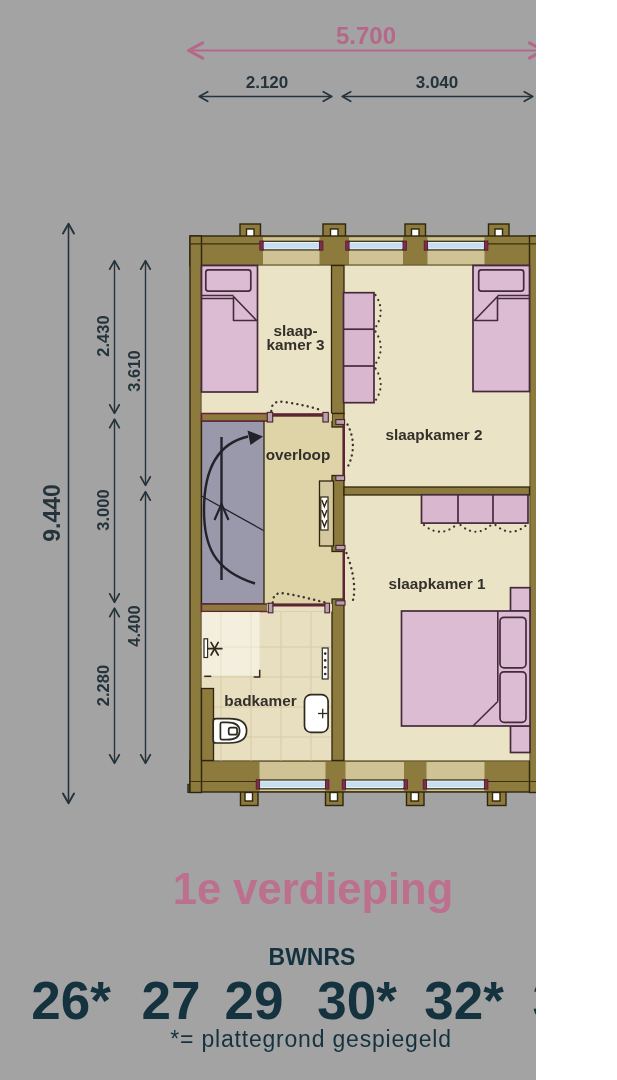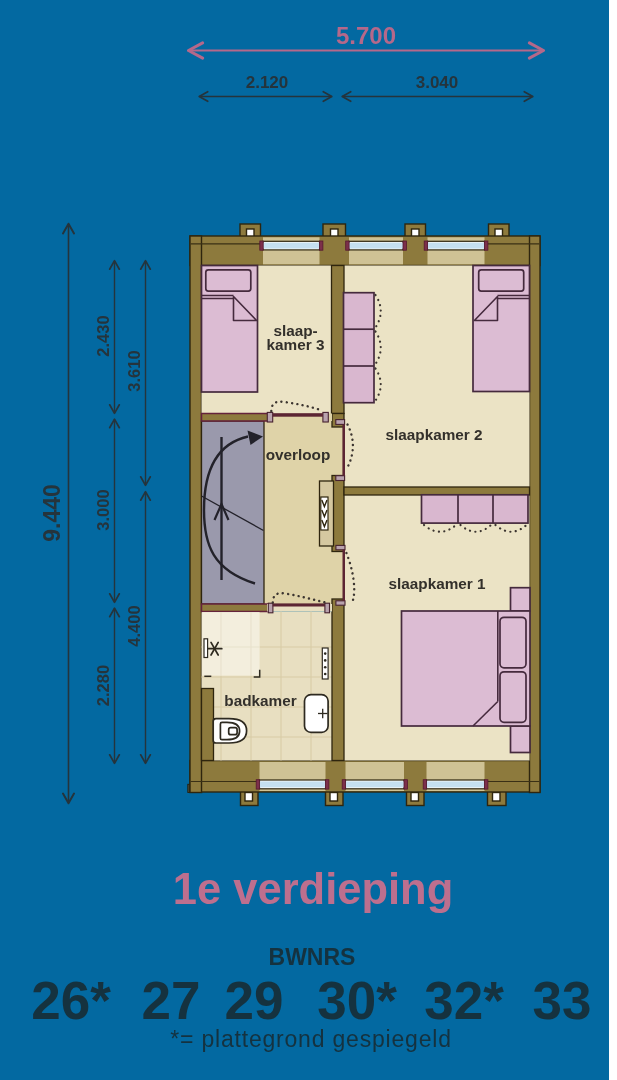--- a/index.html
+++ b/index.html
@@ -1,16 +1,16 @@
 <!DOCTYPE html>
 <html><head>
 <meta charset="utf-8">
 <style>
   html,body{margin:0;padding:0;background:#ffffff;}
-  #page{position:relative;width:609px;height:1080px;background:#0369a1;overflow:hidden;
+  #page{position:relative;width:536px;height:1080px;background:#a3a3a3;overflow:hidden;
         font-family:"Liberation Sans", sans-serif;}
   svg{display:block;}
 </style>
 </head>
 <body>
 <div id="page">
 <svg width="617" height="1080" viewBox="0 0 617 1080">
 <defs>
   <marker id="an" viewBox="0 0 12 12" refX="10.2" refY="6" markerWidth="8.6" markerHeight="8.6" orient="auto-start-reverse">
     <path d="M2,1.2 L10.5,6 L2,10.8" fill="none" stroke="#25343c" stroke-width="1.7" stroke-linecap="round" stroke-linejoin="round"></path>

